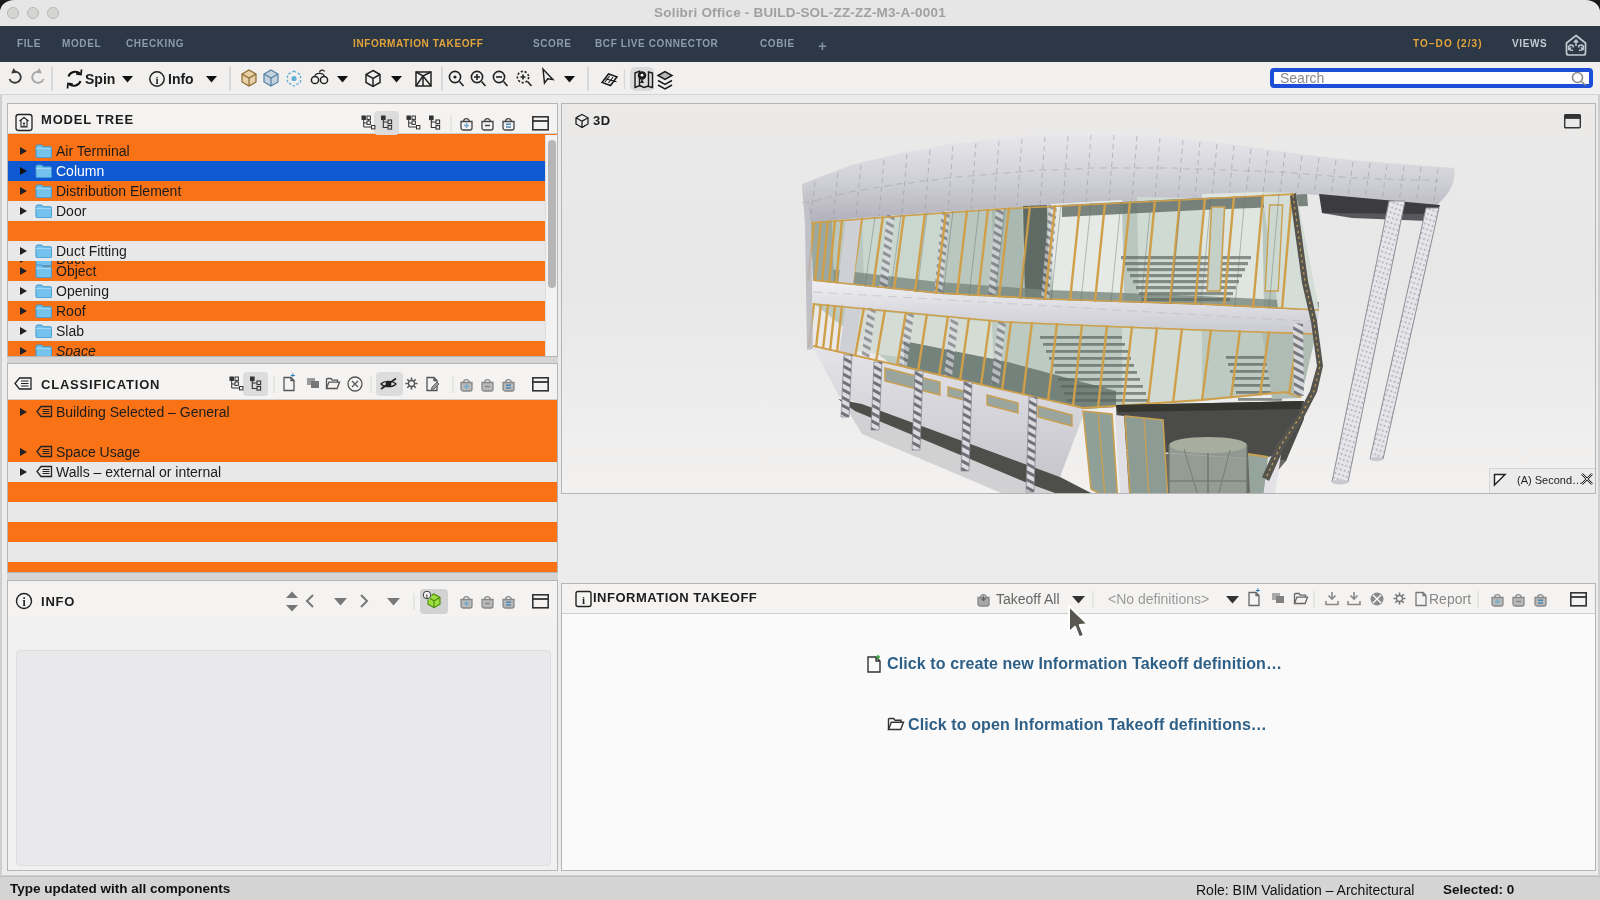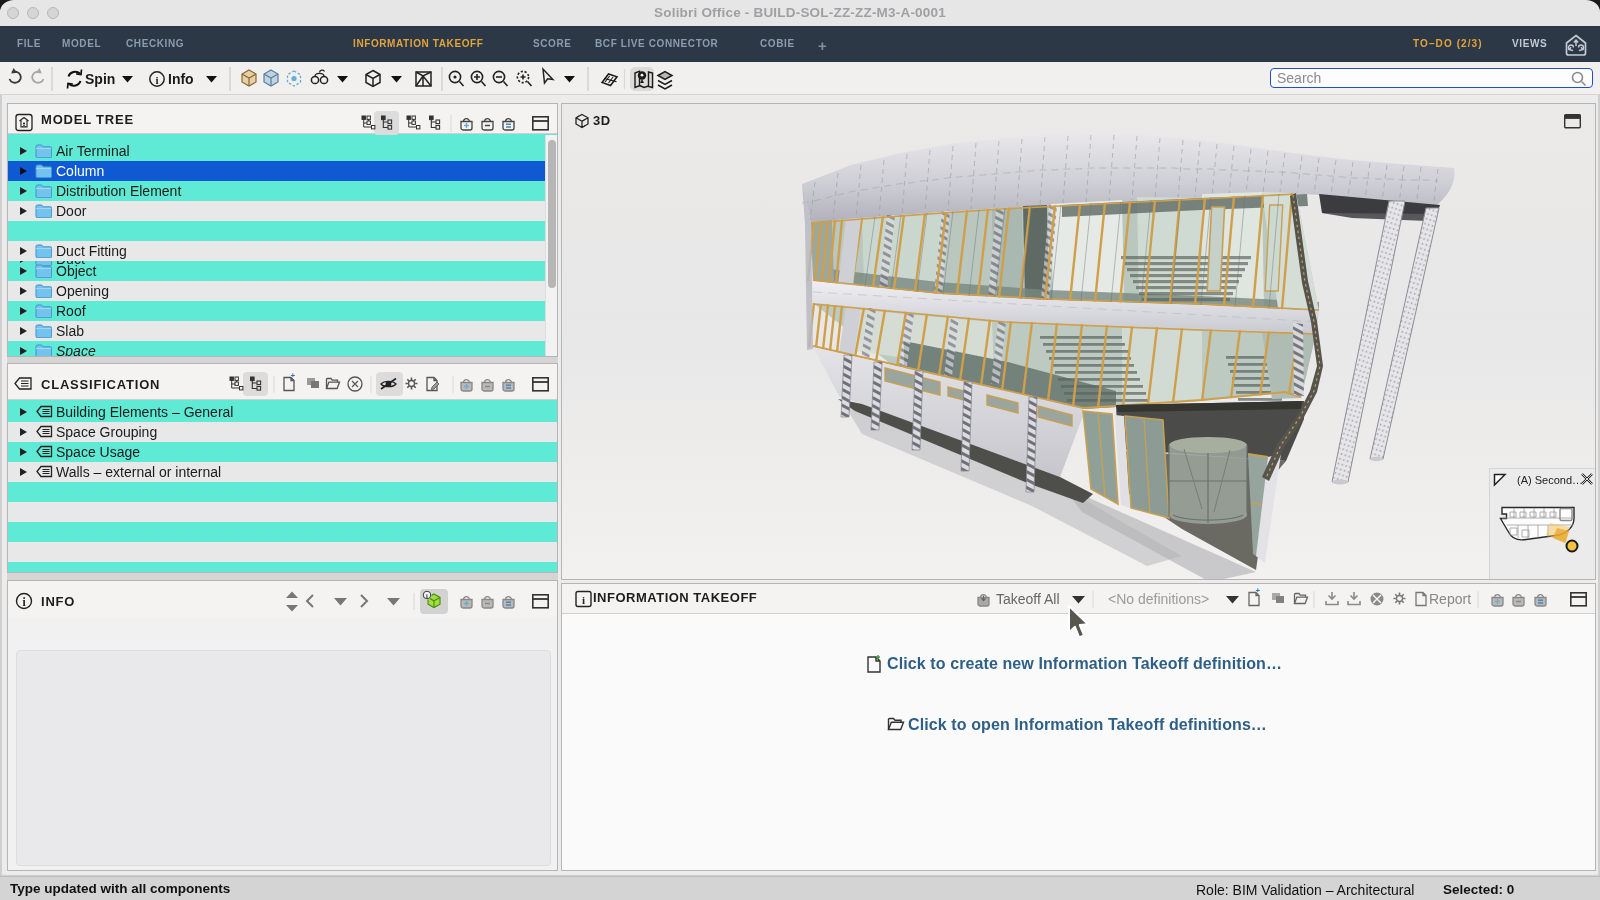--- a/index.html
+++ b/index.html
@@ -11,23 +11,23 @@
 
 #titlebar { left:0; top:0; width:1600px; height:26px; background:#e7e6e6; }
 .tl { width:12px; height:12px; border-radius:50%; background:#d5d5d3; border:1px solid #b8b8b6; position:absolute; top:7px; }
 #title { width:100%; text-align:center; top:5px; font-size:13.5px; font-weight:700; color:#a0a0a3; letter-spacing:0.2px; }
 
 #menubar { left:0; top:26px; width:1600px; height:36px; background:#2c3846; }
 .mi { position:absolute; top:12px; font-size:10px; font-weight:700; color:#8b9cae; letter-spacing:0.6px; }
 .mi.hl { color:#e3a43b; }
 
 #toolbar { left:0; top:62px; width:1600px; height:33px; background:#f1f0ef; border-bottom:1px solid #d4d4d4; }
-#search { left:1270px; top:68px; width:323px; height:20px; background:#fdfdfd; border:1px solid #1d4ed8; border-radius:4px; font-size:14px; color:#8a8a8a; padding:1px 6px; }
-
-.panel { position:absolute; background:#5eead4; border:1px solid #b5b5b5; }
+#search { left:1270px; top:68px; width:323px; height:20px; background:#fdfdfd; border:4px solid #1d4ed8; border-radius:4px; font-size:14px; color:#8a8a8a; padding:1px 6px; }
+
+.panel { position:absolute; background:#f97316; border:1px solid #b5b5b5; }
 .phead { position:absolute; left:0; top:0; right:0; height:30px; background:#f4f3f2; border-bottom:1px solid #cfcfcf; }
 .ptitle { position:absolute; top:8px; font-size:13px; font-weight:700; color:#1d1d1d; letter-spacing:0.8px; }
 .row { position:absolute; left:0; width:538px; height:20px; font-size:14px; color:#1b1b1b; }
 .row .lbl { position:absolute; left:48px; top:2px; }
 .row.alt { background:#e9e8e8; }
 .row.sel { background:#0f5ad3;padding-left:44px; }
 .row.sel .lbl { color:#fff; }
 .tri { position:absolute; left:12px; top:6px; width:0; height:0; border-left:7px solid #222; border-top:4.5px solid transparent; border-bottom:4.5px solid transparent; }
 .row.sel .tri { border-left-color:#111; }
 #status { left:0; top:876px; width:1600px; height:24px; background:#d5d4d4; border-top:1px solid #bdbdbd; }
@@ -397,29 +397,21 @@
       </g>
   </svg>
   <div class="ptitle" style="left:33px; top:13px;">CLASSIFICATION</div>
   <div style="position:absolute; left:0; top:37px; right:0; bottom:0; overflow:hidden;" id="classrows">
       <div class="row" style="top:1px; width:100%;">
         <div class="tri"></div>
         <svg style="position:absolute;left:28px;top:3px;" width="17" height="13" viewBox="0 0 17 13">
           <path d="M1,6.5 L5,1.5 h10.5 v10 h-10.5 Z" fill="none" stroke="#222" stroke-width="1.3"></path>
           <path d="M6.5,4.5 h7 M6.5,6.5 h7 M6.5,8.5 h7" stroke="#222" stroke-width="1"></path>
         </svg>
-        <div class="lbl">Building Elements – General</div>
-      </div>
-      <div class="row alt" style="top:21px; width:100%;">
-        <div class="tri"></div>
-        <svg style="position:absolute;left:28px;top:3px;" width="17" height="13" viewBox="0 0 17 13">
-          <path d="M1,6.5 L5,1.5 h10.5 v10 h-10.5 Z" fill="none" stroke="#222" stroke-width="1.3"></path>
-          <path d="M6.5,4.5 h7 M6.5,6.5 h7 M6.5,8.5 h7" stroke="#222" stroke-width="1"></path>
-        </svg>
-        <div class="lbl">Space Grouping</div>
+        <div class="lbl">Building Selected – General</div>
       </div>
       <div class="row" style="top:41px; width:100%;">
         <div class="tri"></div>
         <svg style="position:absolute;left:28px;top:3px;" width="17" height="13" viewBox="0 0 17 13">
           <path d="M1,6.5 L5,1.5 h10.5 v10 h-10.5 Z" fill="none" stroke="#222" stroke-width="1.3"></path>
           <path d="M6.5,4.5 h7 M6.5,6.5 h7 M6.5,8.5 h7" stroke="#222" stroke-width="1"></path>
         </svg>
         <div class="lbl">Space Usage</div>
       </div>
       <div class="row alt" style="top:61px; width:100%;">
@@ -471,21 +463,21 @@
         </g>
     </g>
     <g stroke="#333" color="#333">
         <use href="#layout" x="524" y="8"></use>
       </g>
   </svg>
   <div class="ptitle" style="left:33px; top:13px;">INFO</div>
   <div style="position:absolute; left:8px; top:69px; width:535px; height:216px; background:#e9e9ec; border:1px solid #dddde0; border-radius:4px;"></div>
 </div>
 
-<div class="panel" id="p-3d" style="left:561px; top:103px; width:1035px; height:477px; background:linear-gradient(#ebeae9 0%, #e8e7e7 45%, #f2f1f0 100%); overflow:hidden;padding-left:24px;">
+<div class="panel" id="p-3d" style="left:561px; top:103px; width:1035px; height:391px; background:linear-gradient(#ebeae9 0%, #e8e7e7 45%, #f2f1f0 100%); overflow:hidden;padding-left:24px;">
   <svg width="1035" height="477" viewBox="0 0 1035 477" style="position:absolute;left:0;top:0;">
 <defs>
 <linearGradient id="fas" x1="0" y1="0" x2="0" y2="1">
           <stop offset="0" stop-color="#e9e8ec"></stop>
           <stop offset="0.55" stop-color="#cfcfd6"></stop>
           <stop offset="1" stop-color="#b2b1bb"></stop>
         </linearGradient>
 <linearGradient id="sep2" x1="0" y1="0" x2="0" y2="1">
           <stop offset="0" stop-color="#f0eff3"></stop>
           <stop offset="1" stop-color="#c9c9d1"></stop>

